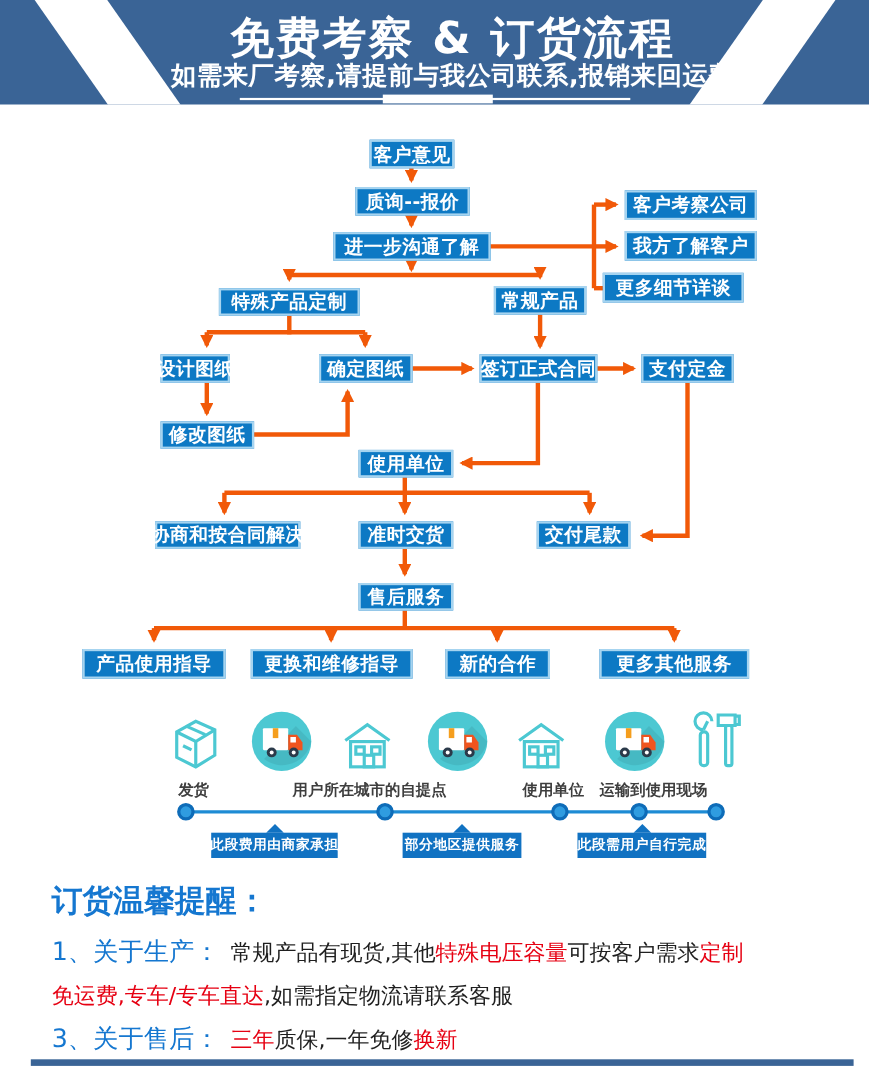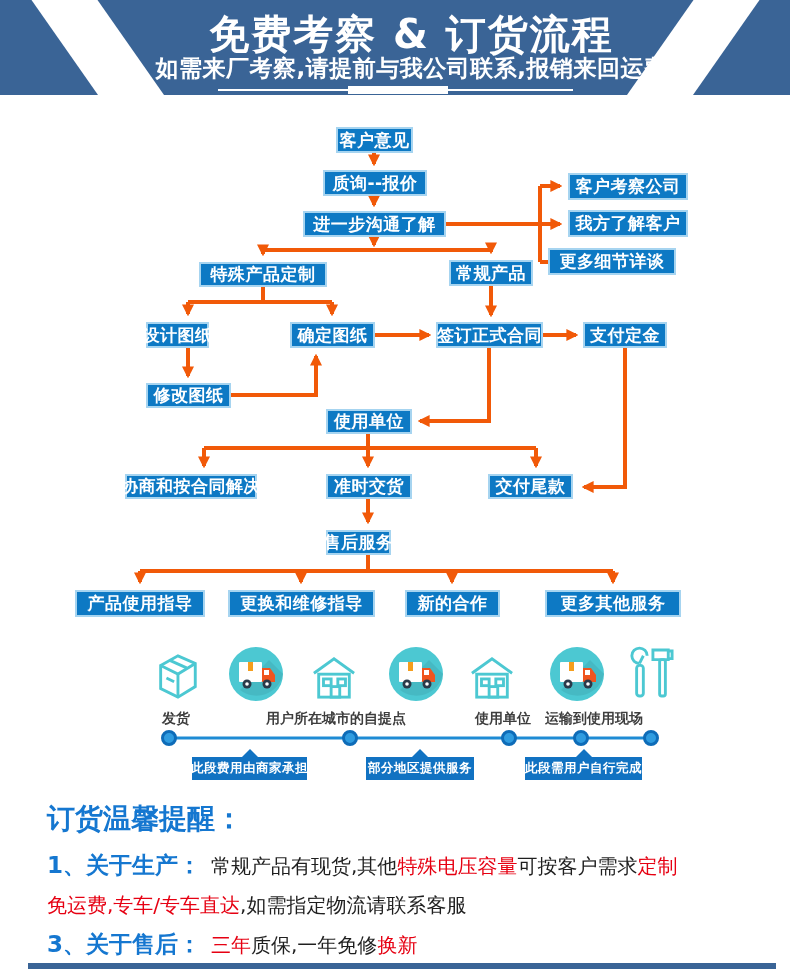--- a/index.html
+++ b/index.html
@@ -56,21 +56,21 @@
     border-bottom:8px solid var(--tag-blue);
   }
   
   .rem-title{
     position:absolute;left:47px;top:800px;
     font-size:28px;font-weight:bold;color:var(--blue-text);white-space:nowrap;
   }
   .rem-item{
     position:absolute;left:47px;display:flex;align-items:baseline;white-space:nowrap;
   }
-  .rem-item .lbl{font-size:23px;font-weight:bold;color:var(--blue-text);margin-right:10px;}
+  .rem-item .lbl{font-size:23px;font-weight:normal;color:var(--blue-text);margin-right:10px;}
   .rem-item .body{font-size:20px;color:var(--dark-text);}
   .seg-dark{color:var(--dark-text);}
   .seg-red{color:var(--red-text);}
   .bottom-bar{position:absolute;left:28px;top:963px;width:748px;height:6px;background:var(--header-blue);}
 </style>
 </head>
 <body>
 
 <svg width="0" height="0" style="position:absolute" aria-hidden="true">
   <defs>
@@ -175,24 +175,24 @@
 <div class="fbox" style="left:568px;top:210px;width:120px;height:27px">我方了解客户</div>
 <div class="fbox" style="left:548px;top:248px;width:128px;height:27px">更多细节详谈</div>
 <div class="fbox" style="left:199px;top:262px;width:128px;height:25px">特殊产品定制</div>
 <div class="fbox" style="left:449px;top:260px;width:84px;height:26px">常规产品</div>
 <div class="fbox" style="left:146px;top:322px;width:63px;height:26px">设计图纸</div>
 <div class="fbox" style="left:290px;top:322px;width:85px;height:26px">确定图纸</div>
 <div class="fbox" style="left:436px;top:322px;width:107px;height:26px">签订正式合同</div>
 <div class="fbox" style="left:583px;top:322px;width:84px;height:26px">支付定金</div>
 <div class="fbox" style="left:146px;top:383px;width:85px;height:25px">修改图纸</div>
 <div class="fbox" style="left:326px;top:409px;width:86px;height:25px">使用单位</div>
-<div class="fbox" style="left:125px;top:474px;width:132px;height:25px">协商和按合同解决</div>
+<div class="fbox" style="left:141px;top:474px;width:132px;height:25px">协商和按合同解决</div>
 <div class="fbox" style="left:326px;top:474px;width:86px;height:25px">准时交货</div>
 <div class="fbox" style="left:488px;top:474px;width:85px;height:25px">交付尾款</div>
-<div class="fbox" style="left:326px;top:530px;width:65px;height:25px">售后服务</div>
+<div class="fbox" style="left:326px;top:530px;width:86px;height:25px">售后服务</div>
 <div class="fbox" style="left:75px;top:590px;width:130px;height:27px">产品使用指导</div>
 <div class="fbox" style="left:228px;top:590px;width:147px;height:27px">更换和维修指导</div>
 <div class="fbox" style="left:405px;top:590px;width:95px;height:27px">新的合作</div>
 <div class="fbox" style="left:545px;top:590px;width:136px;height:27px">更多其他服务</div>
 
 <svg class="licon" style="left:152px;top:650px;width:50px;height:52px">
     <use href="#sym-package"></use>
   </svg>
 <svg class="licon" style="left:228px;top:646px;width:56px;height:56px">
     <use href="#sym-truck"></use>

